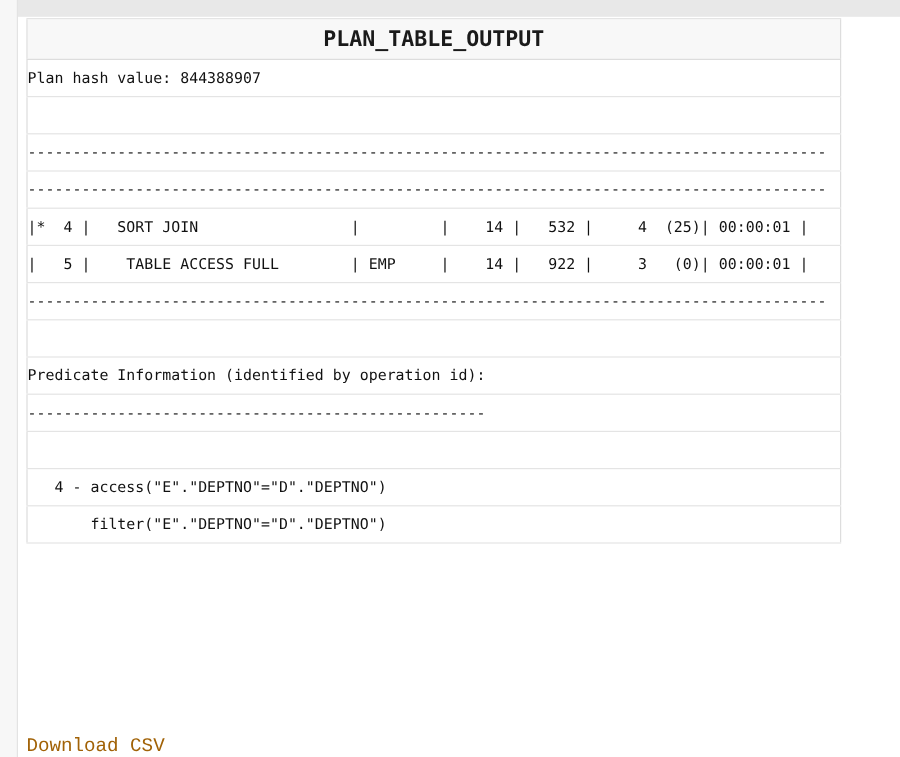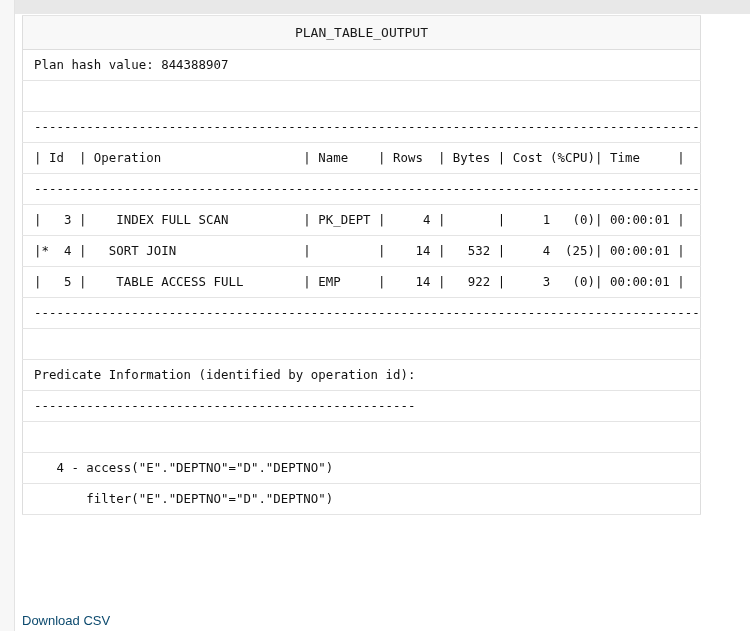--- a/index.html
+++ b/index.html
@@ -55,47 +55,46 @@
     vertical-align: middle;
     white-space: pre;
     overflow: hidden;
   }
 
   table.plan-table th.col-head {
     background: #f8f8f8;
     border-bottom: 1px solid #dddddd;
     text-align: center;
     font-family: "DejaVu Sans Mono", "Liberation Mono", monospace;
-    font-weight: normal;
-    font-size: 13px;
+    font-weight: bold;
+    font-size: 18px;
     color: #1a1a1a;
     letter-spacing: 0px;
     height: 33px;
   }
 
   table.plan-table td.cell {
     font-family: "DejaVu Sans Mono", "Liberation Mono", monospace;
     font-size: 12.4px;
     line-height: 30px;
     color: #111111;
-    padding-left: 11px;
     letter-spacing: 0.02px;
   }
 
   td.cell.blank {
     color: transparent;
   }
 
   .dl-link {
     position: absolute;
     left: 22px;
     top: 613px;
-    font-family: Liberation Sans, sans-serif;
-    font-size: 13px;
-    color: #0c4a6e;
+    font-family: Liberation Mono, monospace;
+    font-size: 16px;
+    color: #a16207;
     text-decoration: none;
     cursor: pointer;
   }
 </style>
 </head>
 <body>
 
 <div class="page-band-top"></div>
 <div class="page-band-left"></div>
 
@@ -111,27 +110,21 @@
     <tr>
           <td class="cell">Plan hash value: 844388907</td>
         </tr>
         <tr>
           <td class="cell blank"></td>
         </tr>
         <tr>
           <td class="cell">-----------------------------------------------------------------------------------------</td>
         </tr>
         <tr>
-          <td class="cell">| Id  | Operation                   | Name    | Rows  | Bytes | Cost (%CPU)| Time     |</td>
-        </tr>
-        <tr>
           <td class="cell">-----------------------------------------------------------------------------------------</td>
-        </tr>
-        <tr>
-          <td class="cell">|   3 |    INDEX FULL SCAN          | PK_DEPT |     4 |       |     1   (0)| 00:00:01 |</td>
         </tr>
         <tr>
           <td class="cell">|*  4 |   SORT JOIN                 |         |    14 |   532 |     4  (25)| 00:00:01 |</td>
         </tr>
         <tr>
           <td class="cell">|   5 |    TABLE ACCESS FULL        | EMP     |    14 |   922 |     3   (0)| 00:00:01 |</td>
         </tr>
         <tr>
           <td class="cell">-----------------------------------------------------------------------------------------</td>
         </tr>

